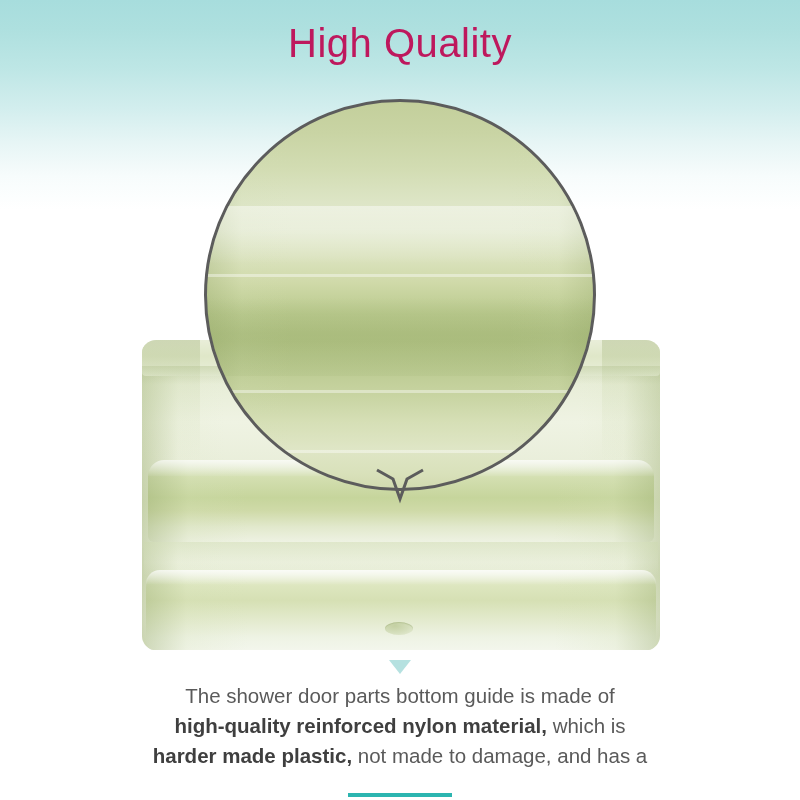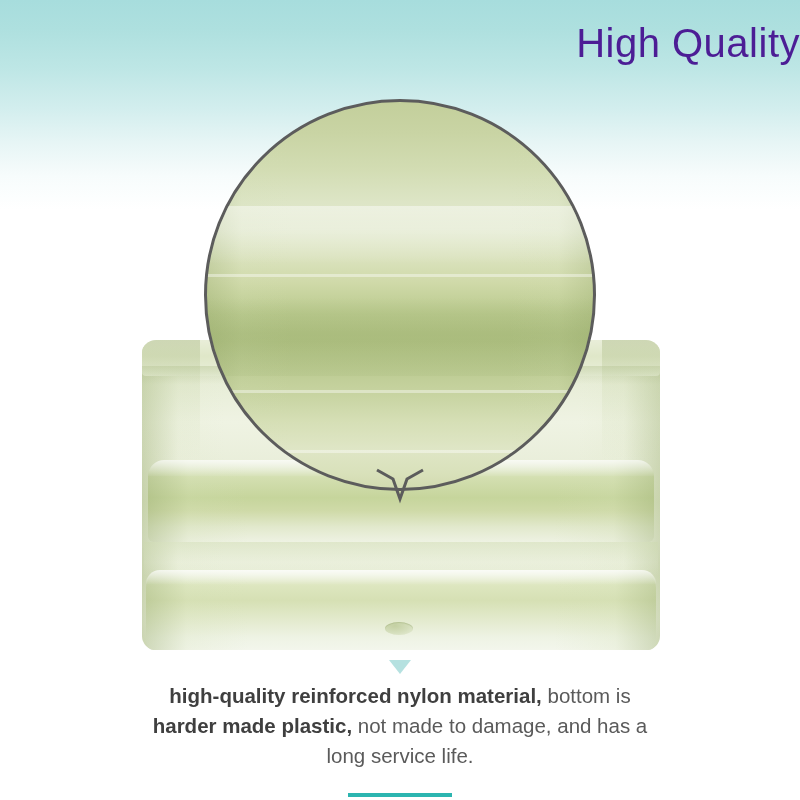--- a/index.html
+++ b/index.html
@@ -35,25 +35,25 @@
         #f7fcfc 84%,
         #ffffff 100%);
   }
 
   
   .title {
     position: absolute;
     left: 0;
     top: 16px;
     width: 800px;
-    text-align: right;
+    text-align: center;
     font-size: 40px;
     font-weight: 300;
     letter-spacing: 0.5px;
-    color: #4c1d95;
+    color: #be185d;
     line-height: 54px;
     white-space: nowrap;
   }
 
   
   .product-stage {
     position: absolute;
     left: 130px;
     top: 330px;
     width: 540px;
@@ -372,20 +372,20 @@
 
   <svg class="mag-tail" viewBox="0 0 48 42">
     <path d="M 1 4 L 17 13 L 24 33 L 31 13 L 47 4" fill="none" stroke="#5c5c5c" stroke-width="3" stroke-linejoin="miter" stroke-linecap="butt"></path>
   </svg>
 
   <svg class="down-chevron" viewBox="0 0 22 14">
     <polygon points="0,0 22,0 11,14" fill="#a8dcda" opacity="0.85"></polygon>
   </svg>
 
   <div class="caption">
-      <span class="line"><b>high-quality reinforced nylon material,</b><span> bottom is</span></span>
+      <span class="line"><span>The shower door parts bottom guide is made of</span></span>
+      <span class="line"><b>high-quality reinforced nylon material,</b><span> which is</span></span>
       <span class="line"><b>harder made plastic,</b><span> not made to damage, and has a</span></span>
-      <span class="line"><span>long service life.</span></span>
     </div>
 
   <div class="bottom-bar"></div>
 
 </div>
 
 </body></html>

